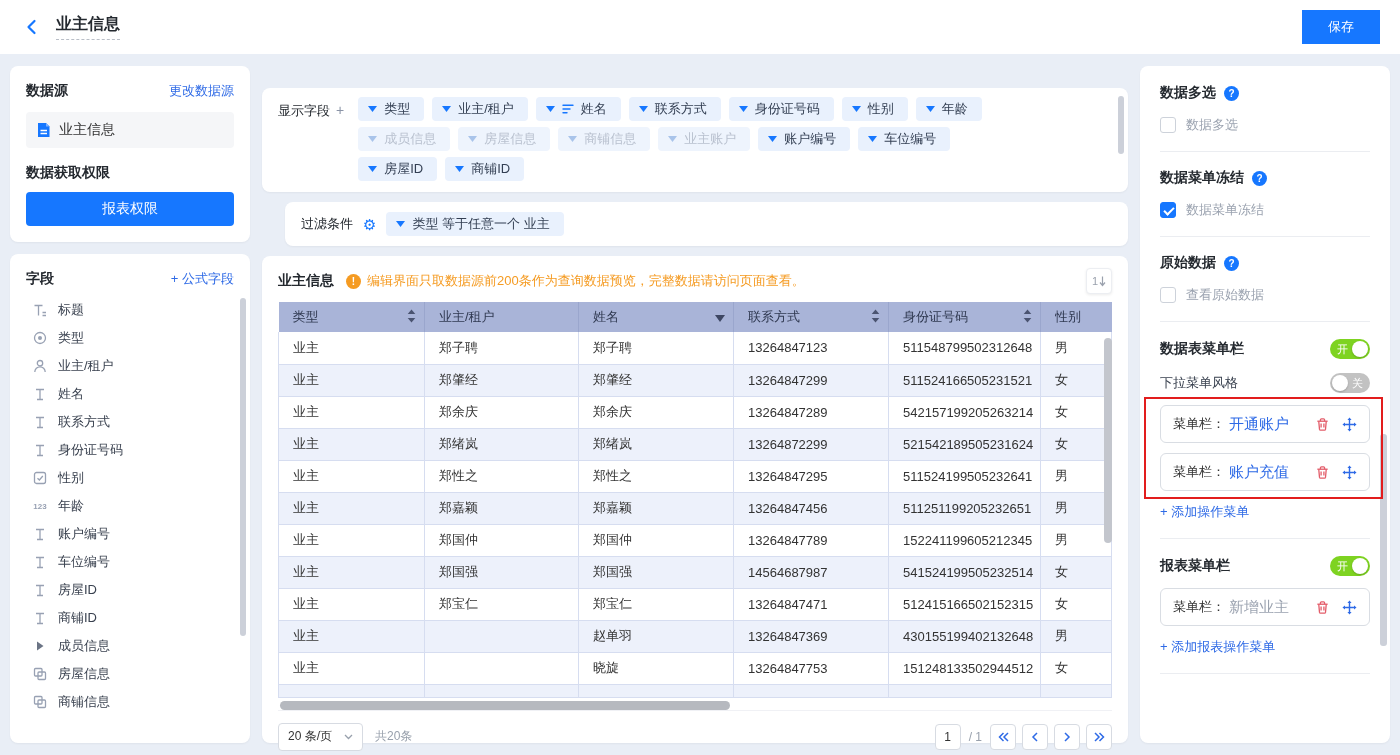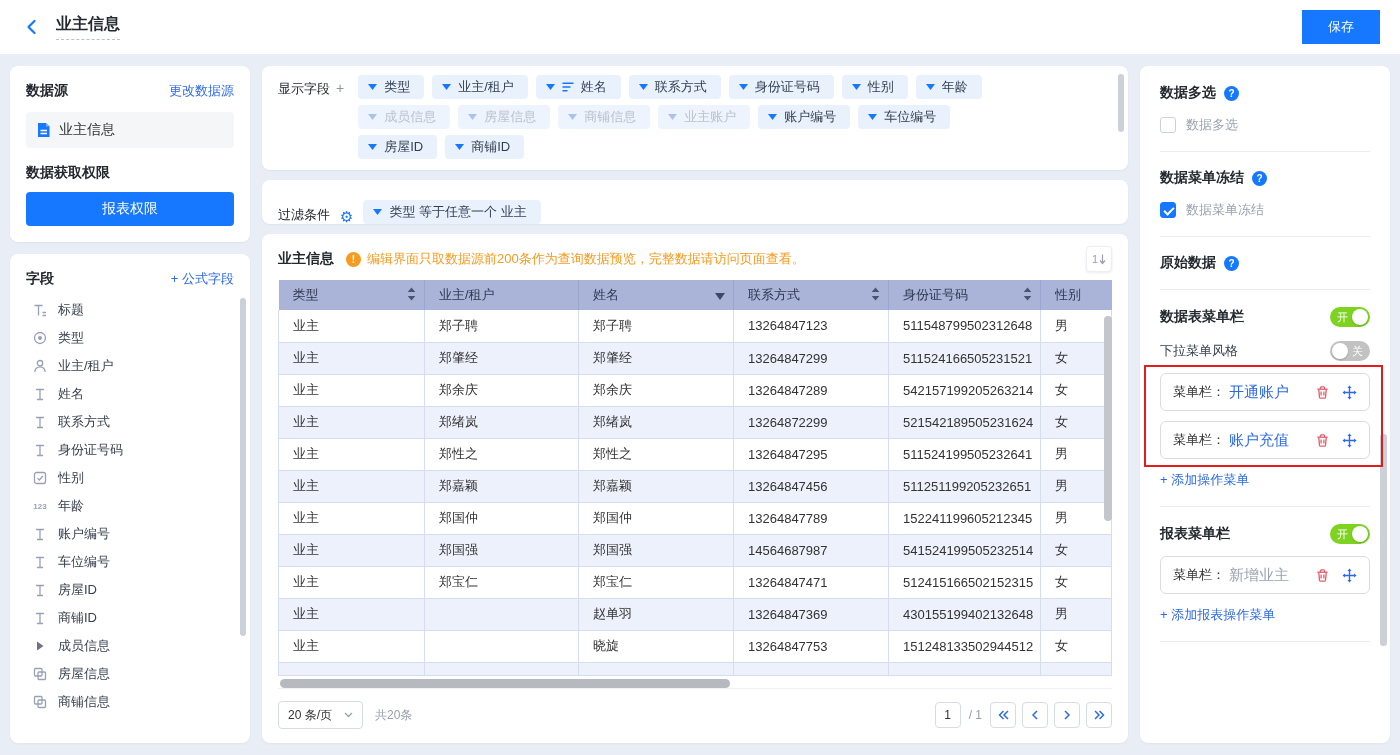--- a/index.html
+++ b/index.html
@@ -32,31 +32,31 @@
     border-radius:4px; font-size:14px; cursor:pointer; font-family:inherit; }
   .fields-card { flex:1; padding:16px; position:relative; overflow:hidden; }
   .field-list { margin-top:8px; }
   .field-item { height:28px; display:flex; align-items:center; gap:10px; font-size:13px;
     color:#39414f; padding-left:6px; cursor:pointer; }
   .f-icon { width:16px; display:flex; justify-content:center; align-items:center; }
   .f-icon.num { font-size:8px; font-weight:700; color:#98a1b3; letter-spacing:0; }
   .vthumb { position:absolute; width:6px; background:#ccd0d9; border-radius:3px; }
   
   .center-col { flex:1; min-width:0; display:flex; flex-direction:column; gap:10px; }
-  .df-panel { padding:9px 16px 11px; display:flex; position:relative; flex:none; }
+  .df-panel { padding:9px 16px 11px; display:flex; position:relative; flex:none;margin-top:22px; }
   .df-label-wrap { display:flex; margin-top:5px; white-space:nowrap; }
   .df-label { font-size:13px; color:#24292f; }
   .plus-btn { color:#8a93a6; font-size:14px; margin-left:6px; cursor:pointer; }
   .chips { margin-left:14px; display:flex; flex-wrap:wrap; gap:6px 8px; max-width:668px; }
   .chip { background:#e9f1fd; border-radius:4px; height:24px; display:inline-flex; align-items:center;
     gap:7px; padding:0 14px 0 10px; font-size:13px; color:#333f53; cursor:pointer; }
   .chip .chip-caret { color:#1677ff; display:flex; }
   .chip.disabled { background:#eef4fd; color:#b9c1cf; }
   .chip.disabled .chip-caret { color:#a9c4ea; }
-  .filter-panel { height:44px; flex:none; display:flex; align-items:flex-end; gap:10px; padding:0 16px; }
+  .filter-panel { height:44px; flex:none; display:flex; align-items:center; gap:10px; padding:0 16px;margin-left:23px; }
   .filter-label { font-size:13px; color:#24292f; }
   .gear-icon { color:#1677ff; font-size:15px; line-height:1; cursor:pointer; }
   
   .table-panel { flex:1; min-height:0; padding:12px 16px 14px; display:flex; flex-direction:column; position:relative; }
   .tbl-title-row { display:flex; align-items:center; gap:12px; flex:none; }
   .tbl-title { font-size:14px; font-weight:700; color:#24292f; }
   .warn { display:flex; align-items:center; gap:6px; color:#f59b22; font-size:13px; }
   .warn-icon { width:15px; height:15px; border-radius:50%; background:#f59b22; color:#fff; font-size:10px;
     font-weight:700; display:flex; align-items:center; justify-content:center; flex:none; }
   .sort-order-btn { margin-left:auto; width:26px; height:26px; border:1px solid #eceef2; border-radius:4px;
@@ -676,20 +676,24 @@
       <div class="check-row">
         <span class="cb checked"></span>
         <span class="check-label">数据菜单冻结</span>
       </div>
       <div class="r-divider"></div>
 
       <div class="r-title-row">
         <span class="panel-title">原始数据</span>
         <span class="help-icon">?</span>
       </div>
+      <div class="check-row">
+        <span class="cb"></span>
+        <span class="check-label">查看原始数据</span>
+      </div>
       <div class="r-divider"></div>
 
       <div class="toggle-row">
         <span class="panel-title">数据表菜单栏</span>
         <span class="toggle on">
           <span class="t-label">开</span>
           <span class="t-knob"></span>
         </span>
       </div>
       <div class="toggle-row mt14">

